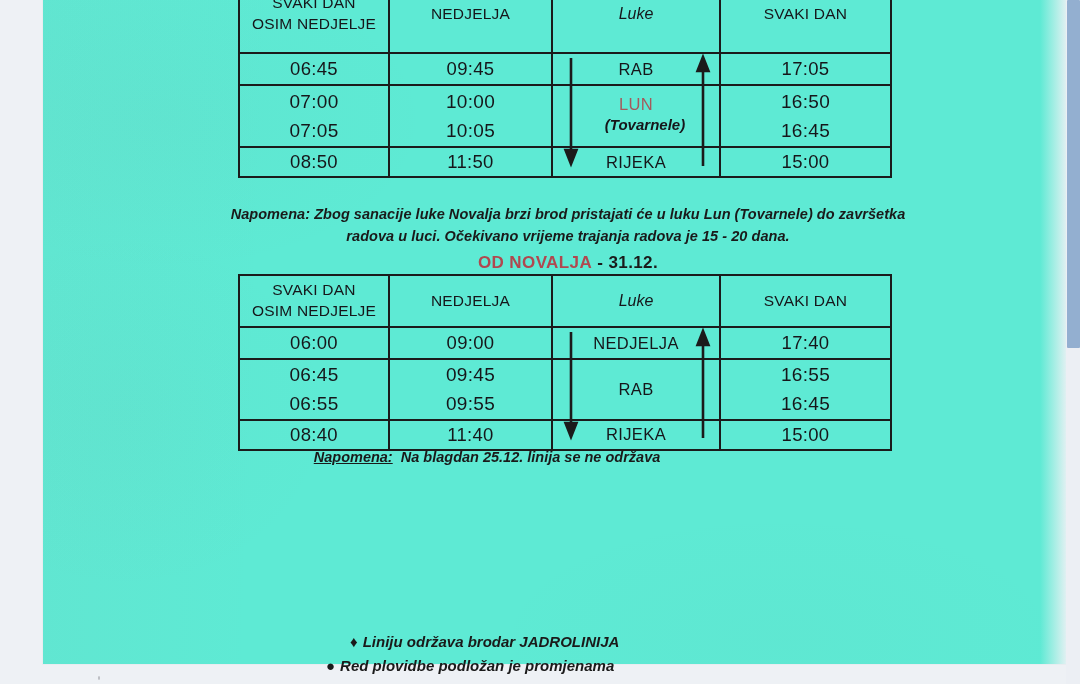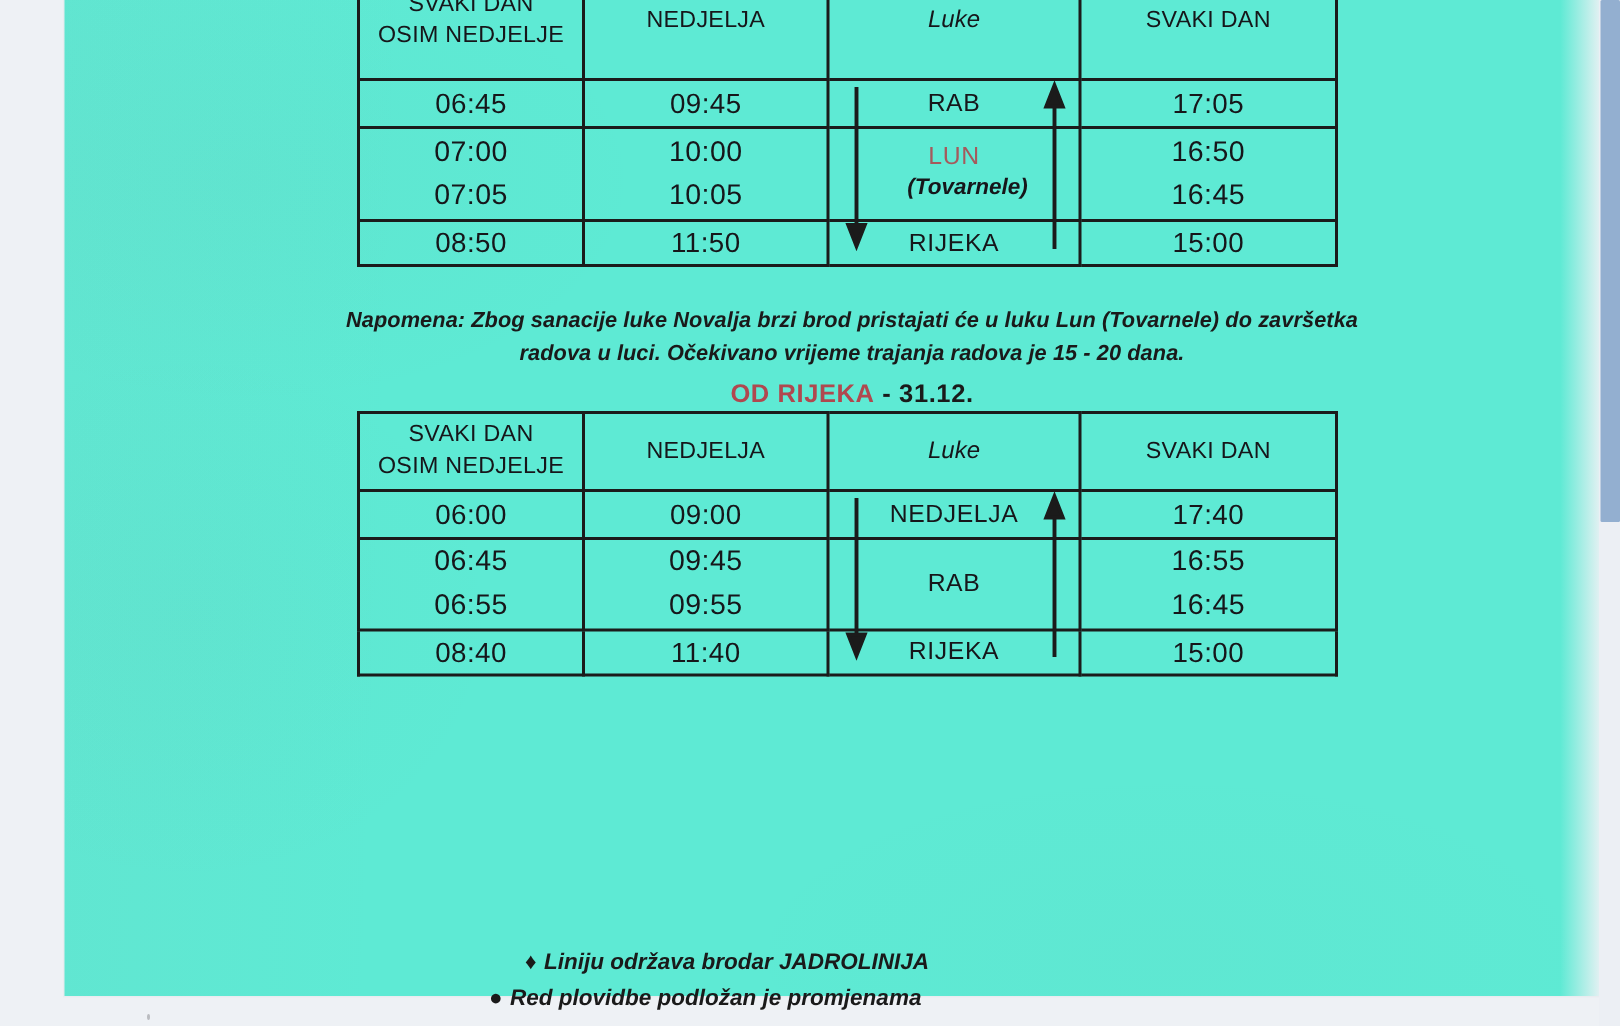--- a/index.html
+++ b/index.html
@@ -253,21 +253,21 @@
         <polygon points="148,7 142.5,21 153.5,21"></polygon>
       </g>
     </svg>
 
     <div class="note note-1" id="note-top" style="left:130px; top:172px; width:790px;margin-top:32px;">
       <div>Napomena: Zbog sanacije luke Novalja brzi brod pristajati će u luku Lun (Tovarnele) do završetka</div>
       <div>radova u luci. Očekivano vrijeme trajanja radova je 15 - 20 dana.</div>
     </div>
 
     <div class="section-title" id="section-title" style="left:130px; top:253px; width:790px;">
-      <span class="accent">OD RIJEKA</span><span>&nbsp;</span><span class="plain">- 31.12.</span>
+      <span class="accent">OD NOVALJA</span><span>&nbsp;</span><span class="plain">- 31.12.</span>
     </div>
 
     <table class="timetable" id="table-bottom" style="left:195px; top:274px;">
       <colgroup>
         <col class="col-a">
           <col class="col-b">
           <col class="col-c">
           <col class="col-d">
       </colgroup>
       <thead>
@@ -314,20 +314,23 @@
 
     <svg class="arrow-layer" style="left:512px; top:326px;" width="180" height="118">
       <g stroke="#1b1b1b" stroke-width="2.6" fill="#1b1b1b">
         <line x1="16" y1="6" x2="16" y2="100"></line>
         <polygon points="16,111 10.5,97 21.5,97"></polygon>
         <line x1="148" y1="112" x2="148" y2="16"></line>
         <polygon points="148,5 142.5,19 153.5,19"></polygon>
       </g>
     </svg>
 
+    <div class="note note-2" id="note-bottom" style="left:44px; top:447px; width:800px; text-align:center;">
+      <span class="label">Napomena:</span><span>&nbsp;&nbsp;</span><span>Na blagdan  25.12. linija se ne održava</span>
+    </div>
 
     <div class="footer" id="footer" style="left:283px; top:630px; width:420px; text-align:left;">
       <div class="footer-line" style="padding-left:24px;">
         <span class="bullet">♦</span><span>Liniju održava brodar JADROLINIJA</span>
       </div>
       <div class="footer-line" style="padding-left:0px;">
         <span class="bullet">●</span><span>Red plovidbe podložan je promjenama</span>
       </div>
     </div>
 

